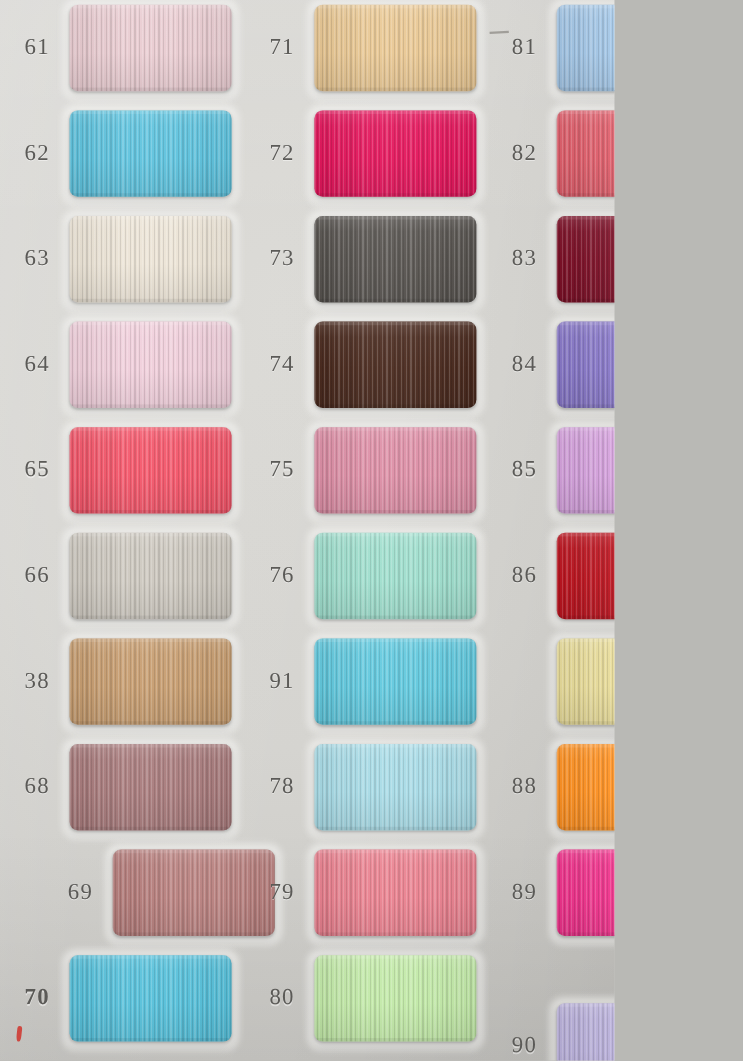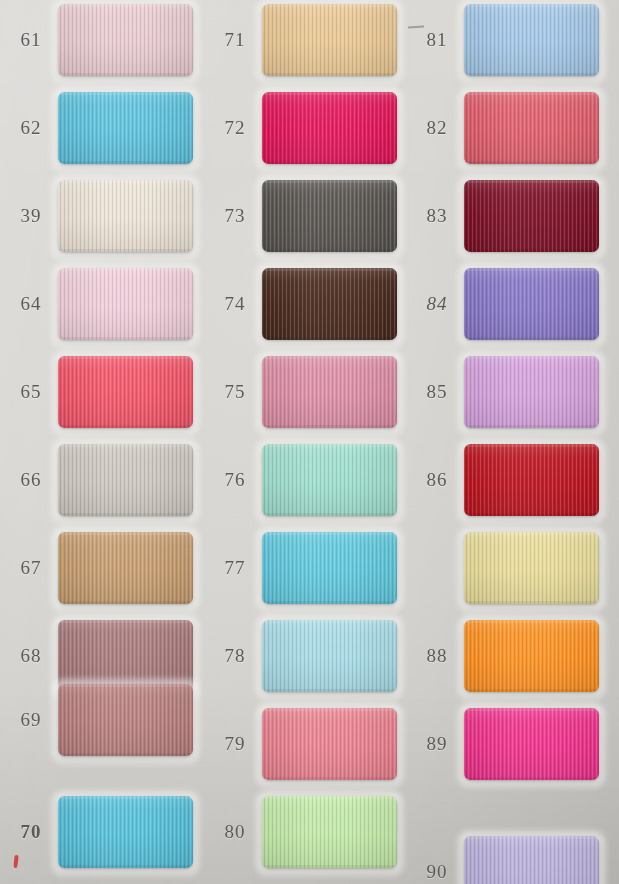--- a/index.html
+++ b/index.html
@@ -3,21 +3,21 @@
 <meta charset="utf-8">
 <title>Ribbon Color Card</title>
 <style>
   html, body {
     margin: 0;
     padding: 0;
     background: #b9b9b5;
   }
   #page {
     position: relative;
-    width: 619px;
+    width: 512px;
     height: 884px;
     overflow: hidden;
     font-family: "Liberation Serif", "DejaVu Serif", serif;
     
     background:
       radial-gradient(120% 90% at 46% 30%, #dbdad6 0%, #d5d4d0 45%, #cbcac6 78%, #c2c1bd 100%);
   }
   
   .paper-sheen {
     position: absolute;
@@ -176,21 +176,21 @@
           <div class="chip-halo"></div>
           <div class="chip" style="background: rgb(95, 195, 222);">
             <div class="rib"></div>
             <div class="shade"></div>
             <div class="selvedge top"></div>
             <div class="selvedge bot"></div>
           </div>
         </div>
       </div>
       <div class="swatch-row" style="top: 172px;">
-        <div class="row-num">39</div>
+        <div class="row-num">63</div>
         <div class="chip-wrap">
           <div class="chip-halo"></div>
           <div class="chip" style="background: rgb(236, 228, 214);">
             <div class="rib"></div>
             <div class="shade"></div>
             <div class="selvedge top"></div>
             <div class="selvedge bot"></div>
           </div>
         </div>
       </div>
@@ -224,21 +224,21 @@
           <div class="chip-halo"></div>
           <div class="chip" style="background: rgb(205, 200, 191);">
             <div class="rib"></div>
             <div class="shade"></div>
             <div class="selvedge top"></div>
             <div class="selvedge bot"></div>
           </div>
         </div>
       </div>
       <div class="swatch-row" style="top: 524px;">
-        <div class="row-num">67</div>
+        <div class="row-num">38</div>
         <div class="chip-wrap">
           <div class="chip-halo"></div>
           <div class="chip" style="background: rgb(199, 157, 112);">
             <div class="rib"></div>
             <div class="shade"></div>
             <div class="selvedge top"></div>
             <div class="selvedge bot"></div>
           </div>
         </div>
       </div>
@@ -247,21 +247,21 @@
         <div class="chip-wrap">
           <div class="chip-halo"></div>
           <div class="chip" style="background: rgb(168, 123, 124);">
             <div class="rib"></div>
             <div class="shade"></div>
             <div class="selvedge top"></div>
             <div class="selvedge bot"></div>
           </div>
         </div>
       </div>
-      <div class="swatch-row" style="top: 676px;">
+      <div class="swatch-row" style="top: 700px; margin-left: 36px;">
         <div class="row-num">69</div>
         <div class="chip-wrap">
           <div class="chip-halo"></div>
           <div class="chip" style="background: rgb(184, 128, 126);">
             <div class="rib"></div>
             <div class="shade"></div>
             <div class="selvedge top"></div>
             <div class="selvedge bot"></div>
           </div>
         </div>
@@ -346,21 +346,21 @@
           <div class="chip-halo"></div>
           <div class="chip" style="background: rgb(159, 222, 205);">
             <div class="rib"></div>
             <div class="shade"></div>
             <div class="selvedge top"></div>
             <div class="selvedge bot"></div>
           </div>
         </div>
       </div>
       <div class="swatch-row" style="top: 524px;">
-        <div class="row-num">77</div>
+        <div class="row-num">91</div>
         <div class="chip-wrap">
           <div class="chip-halo"></div>
           <div class="chip" style="background: rgb(98, 201, 222);">
             <div class="rib"></div>
             <div class="shade"></div>
             <div class="selvedge top"></div>
             <div class="selvedge bot"></div>
           </div>
         </div>
       </div>
@@ -431,21 +431,21 @@
         <div class="chip-wrap">
           <div class="chip-halo"></div>
           <div class="chip" style="background: rgb(125, 16, 39);">
             <div class="rib"></div>
             <div class="shade"></div>
             <div class="selvedge top"></div>
             <div class="selvedge bot"></div>
           </div>
         </div>
       </div>
-      <div class="swatch-row" style="top: 260px; font-style: italic;">
+      <div class="swatch-row" style="top: 260px;">
         <div class="row-num">84</div>
         <div class="chip-wrap">
           <div class="chip-halo"></div>
           <div class="chip" style="background: rgb(136, 120, 200);">
             <div class="rib"></div>
             <div class="shade"></div>
             <div class="selvedge top"></div>
             <div class="selvedge bot"></div>
           </div>
         </div>

